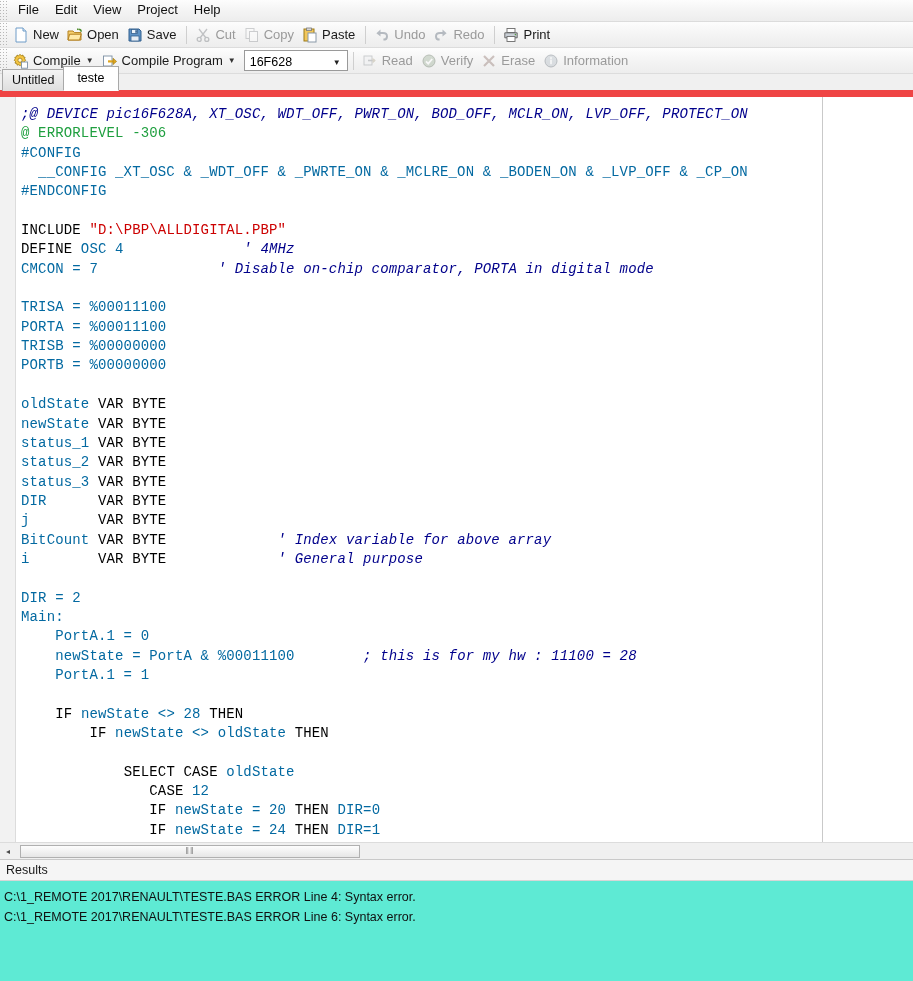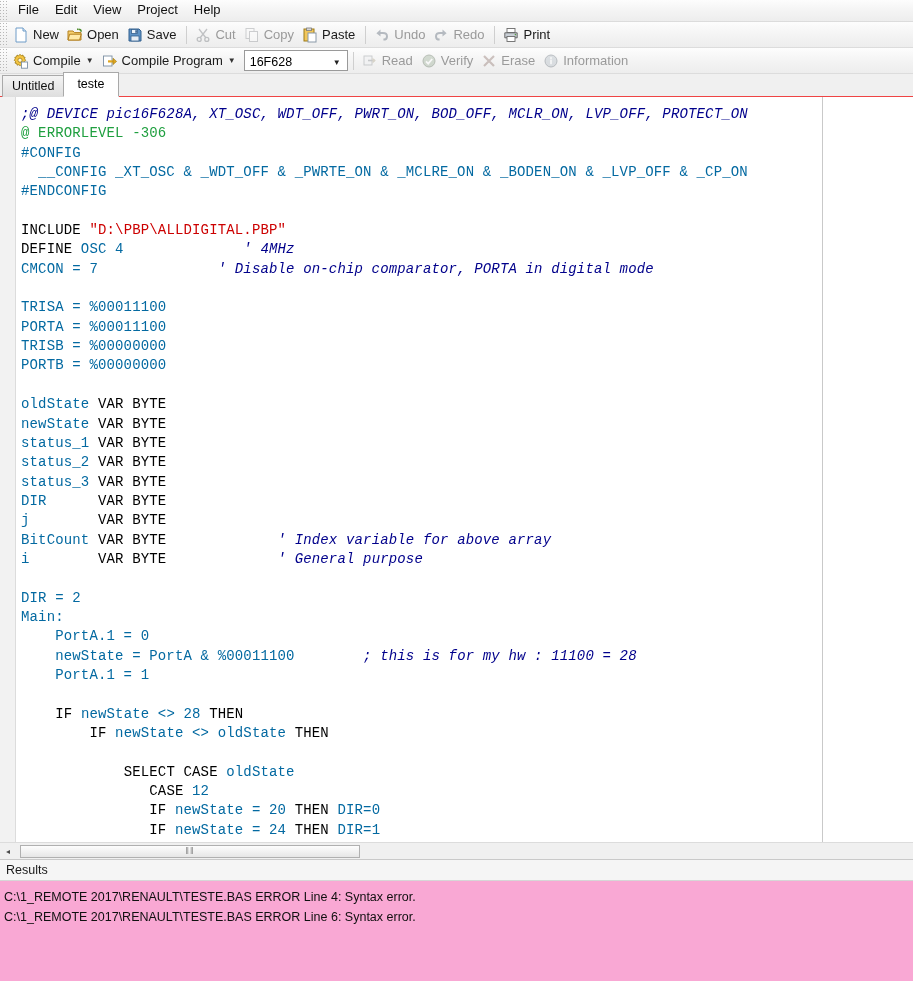--- a/index.html
+++ b/index.html
@@ -70,21 +70,21 @@
     cursor: default;
   }
   .combo .cval { line-height: 19px; }
   .combo .cdrop { font-size: 8px; color: #222; padding-right: 3px; }
 
   
   .tabstrip {
     height: 23px;
     display: flex; align-items: flex-end;
     background: #f0f0f0;
-    border-bottom: 1px solid #ef4444;
+    border-bottom: 7px solid #ef4444;
     padding-left: 2px;
     flex: none;
     position: relative;
   }
   .tab {
     font-size: 12.5px;
     padding: 3px 9px 4px 9px;
     margin-right: -1px;
     border: 1px solid #a9a9a9;
     border-bottom: none;
@@ -168,21 +168,21 @@
     background: #f5f5f5;
     border-top: 1px solid #c9c9c9;
     border-bottom: 1px solid #d6d6d6;
     display: flex; align-items: center;
     padding-left: 6px;
     font-size: 12.5px; color: #1a1a1a;
   }
   .results-body {
     flex: none;
     height: 100px;
-    background: #f9a8d4;
+    background: #5eead4;
     padding: 6px 4px 0 4px;
     overflow: hidden;
   }
   .result-line {
     font-size: 12.5px;
     color: #101010;
     line-height: 20px;
     white-space: pre;
   }
 </style>

